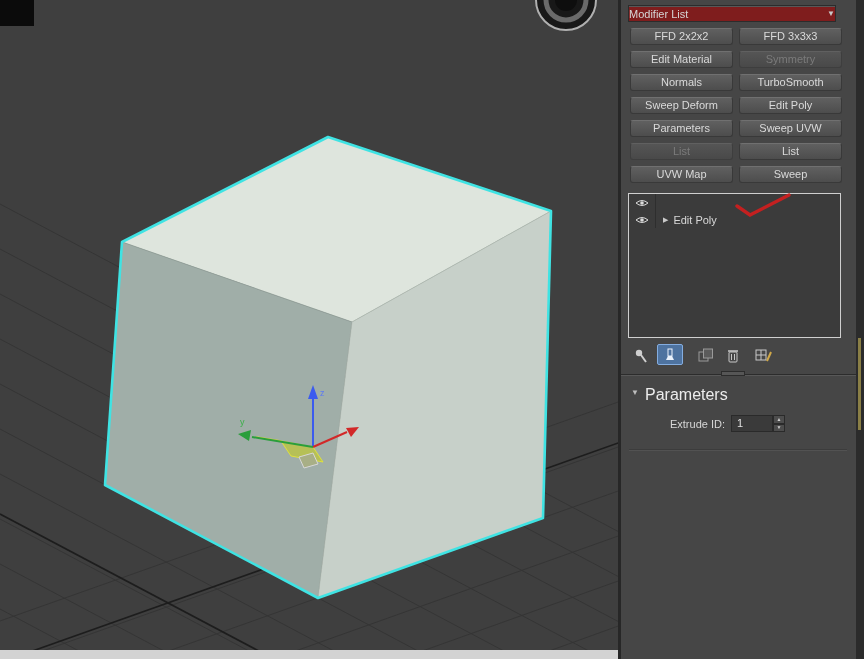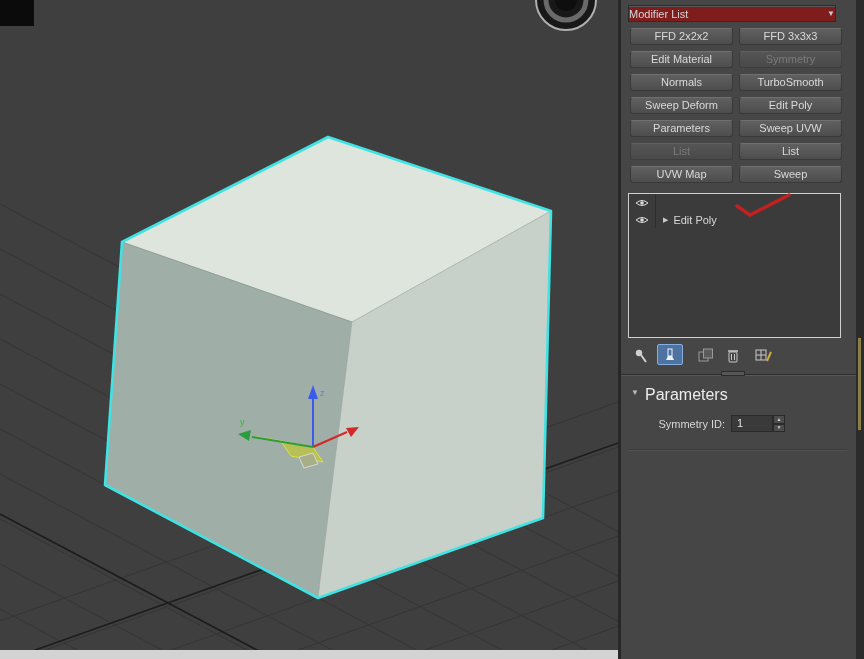--- a/index.html
+++ b/index.html
@@ -232,21 +232,21 @@
         <line x1="12" y1="13" x2="16" y2="4" stroke="#d0a848" stroke-width="2"></line>
       </svg>
     </div>
 
     <div class="sep"></div>
     <div class="notch"></div>
 
     <span class="roll-arrow">▼</span>
     <span class="roll-title">Parameters</span>
 
-    <div class="mid-label">Symmetry ID:</div>
+    <div class="mid-label">Extrude ID:</div>
     <div class="mid-box">1</div>
     <div class="spinner">
       <div class="spin-btn">▲</div>
       <div class="spin-btn">▼</div>
     </div>
     <div class="sub-sep"></div>
 
     <div class="scrollstrip">
       <div class="scrollhandle"></div>
     </div>

